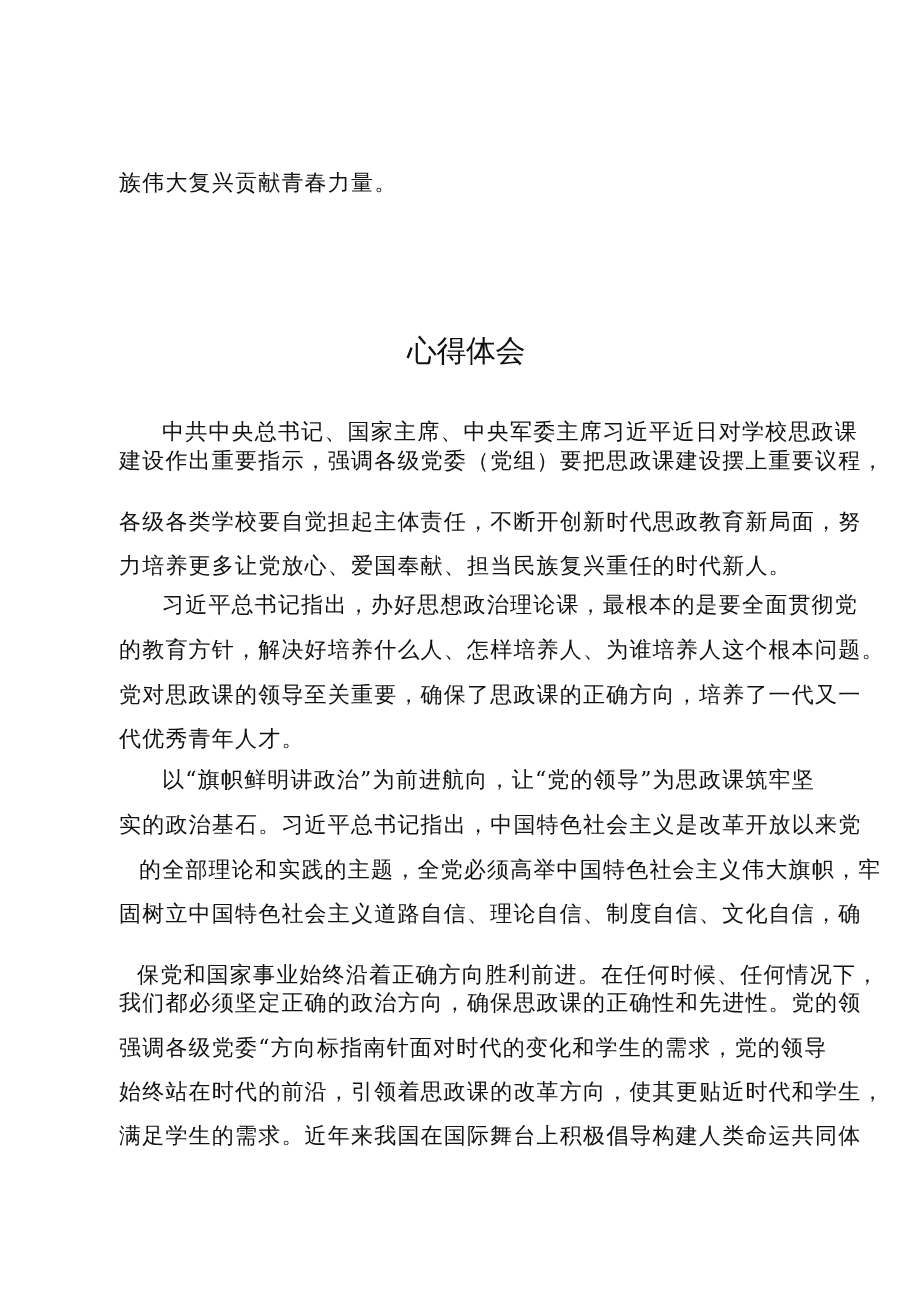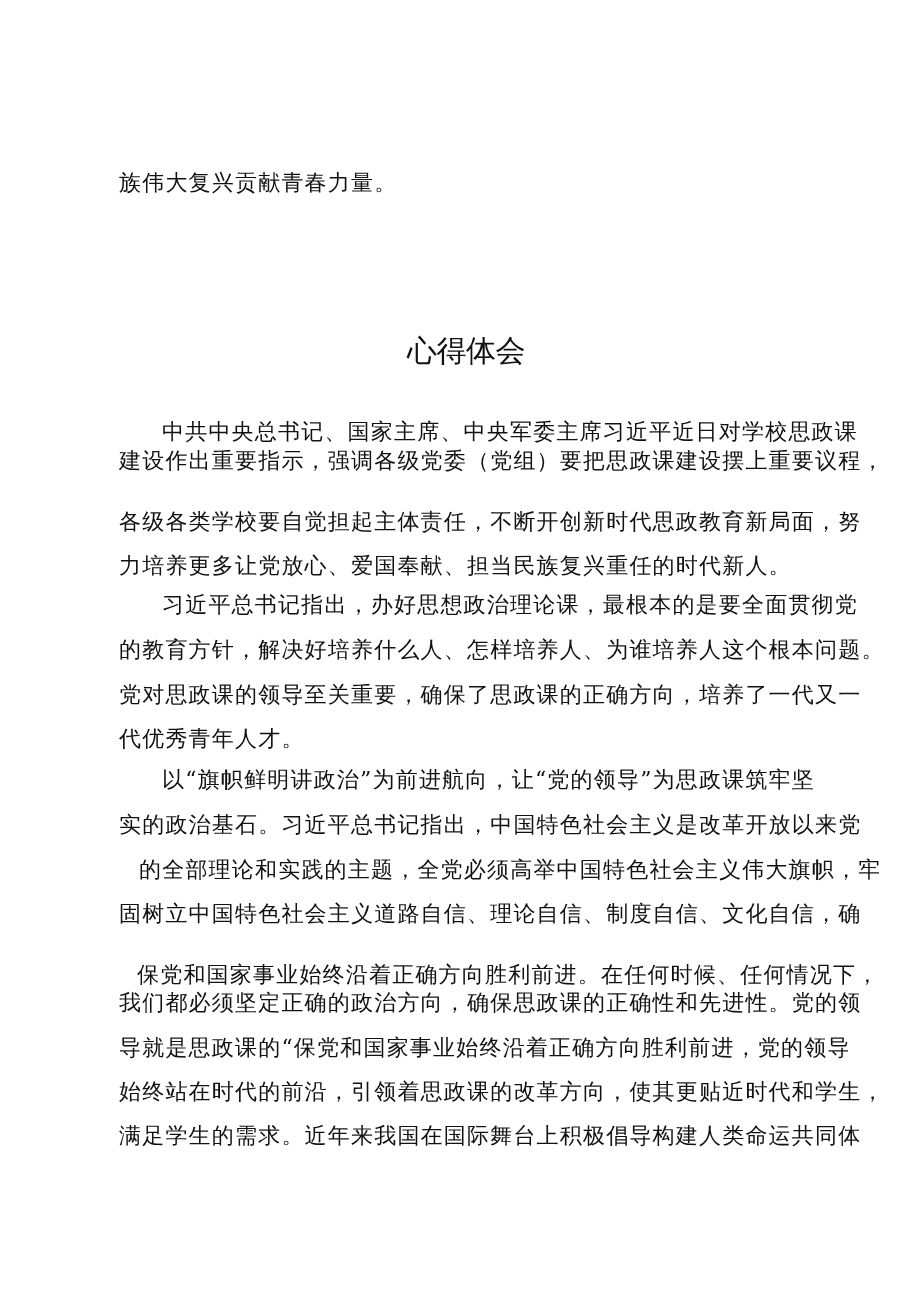--- a/index.html
+++ b/index.html
@@ -37,18 +37,18 @@
     <div class="line" style="top:726px;">代优秀青年人才。</div>
   </div>
 
   <div>
     <div class="line indent" style="top:767px;">以“旗帜鲜明讲政治”为前进航向，让“党的领导”为思政课筑牢坚</div>
     <div class="line" style="top:812px;">实的政治基石。习近平总书记指出，中国特色社会主义是改革开放以来党</div>
     <div class="line" style="top:857px;margin-left:20px;">的全部理论和实践的主题，全党必须高举中国特色社会主义伟大旗帜，牢</div>
     <div class="line" style="top:901px;">固树立中国特色社会主义道路自信、理论自信、制度自信、文化自信，确</div>
     <div class="line" style="top:962px;margin-left:18px;">保党和国家事业始终沿着正确方向胜利前进。在任何时候、任何情况下，</div>
     <div class="line" style="top:990px;">我们都必须坚定正确的政治方向，确保思政课的正确性和先进性。党的领</div>
-    <div class="line" style="top:1035px;">导就是思政课的“保党和国家事业始终沿着正确方向胜利前进，党的领导</div>
+    <div class="line" style="top:1035px;">强调各级党委“方向标指南针面对时代的变化和学生的需求，党的领导</div>
     <div class="line" style="top:1079px;">始终站在时代的前沿，引领着思政课的改革方向，使其更贴近时代和学生，</div>
     <div class="line" style="top:1123px;">满足学生的需求。近年来我国在国际舞台上积极倡导构建人类命运共同体</div>
   </div>
 
 </div>
 
 </body></html>

